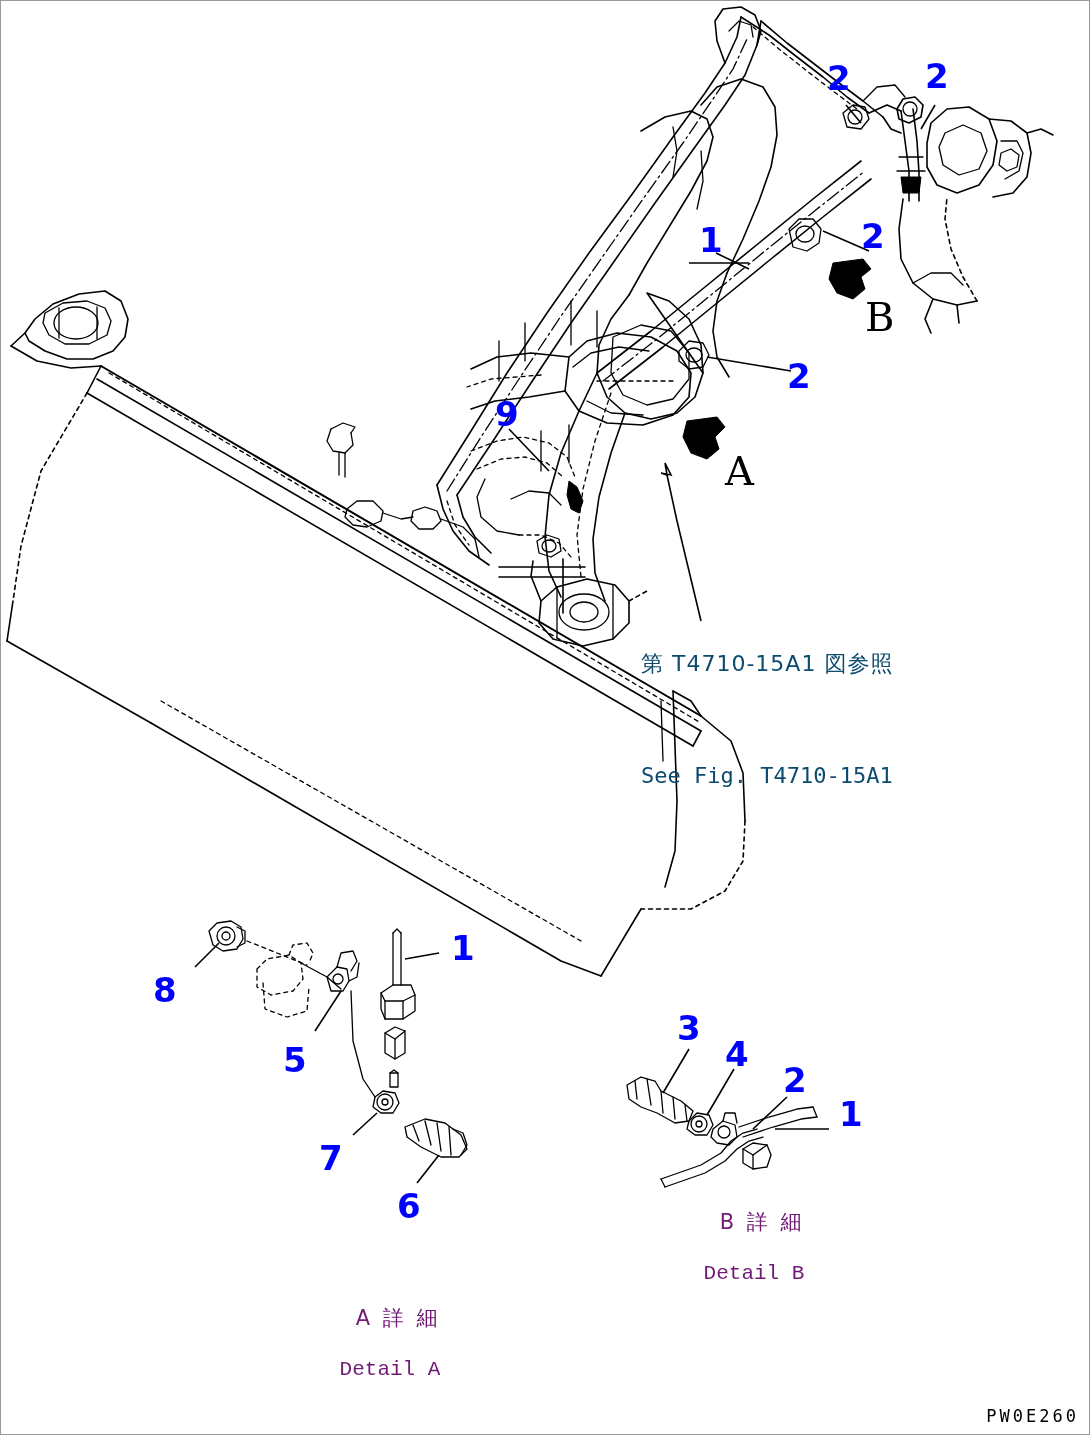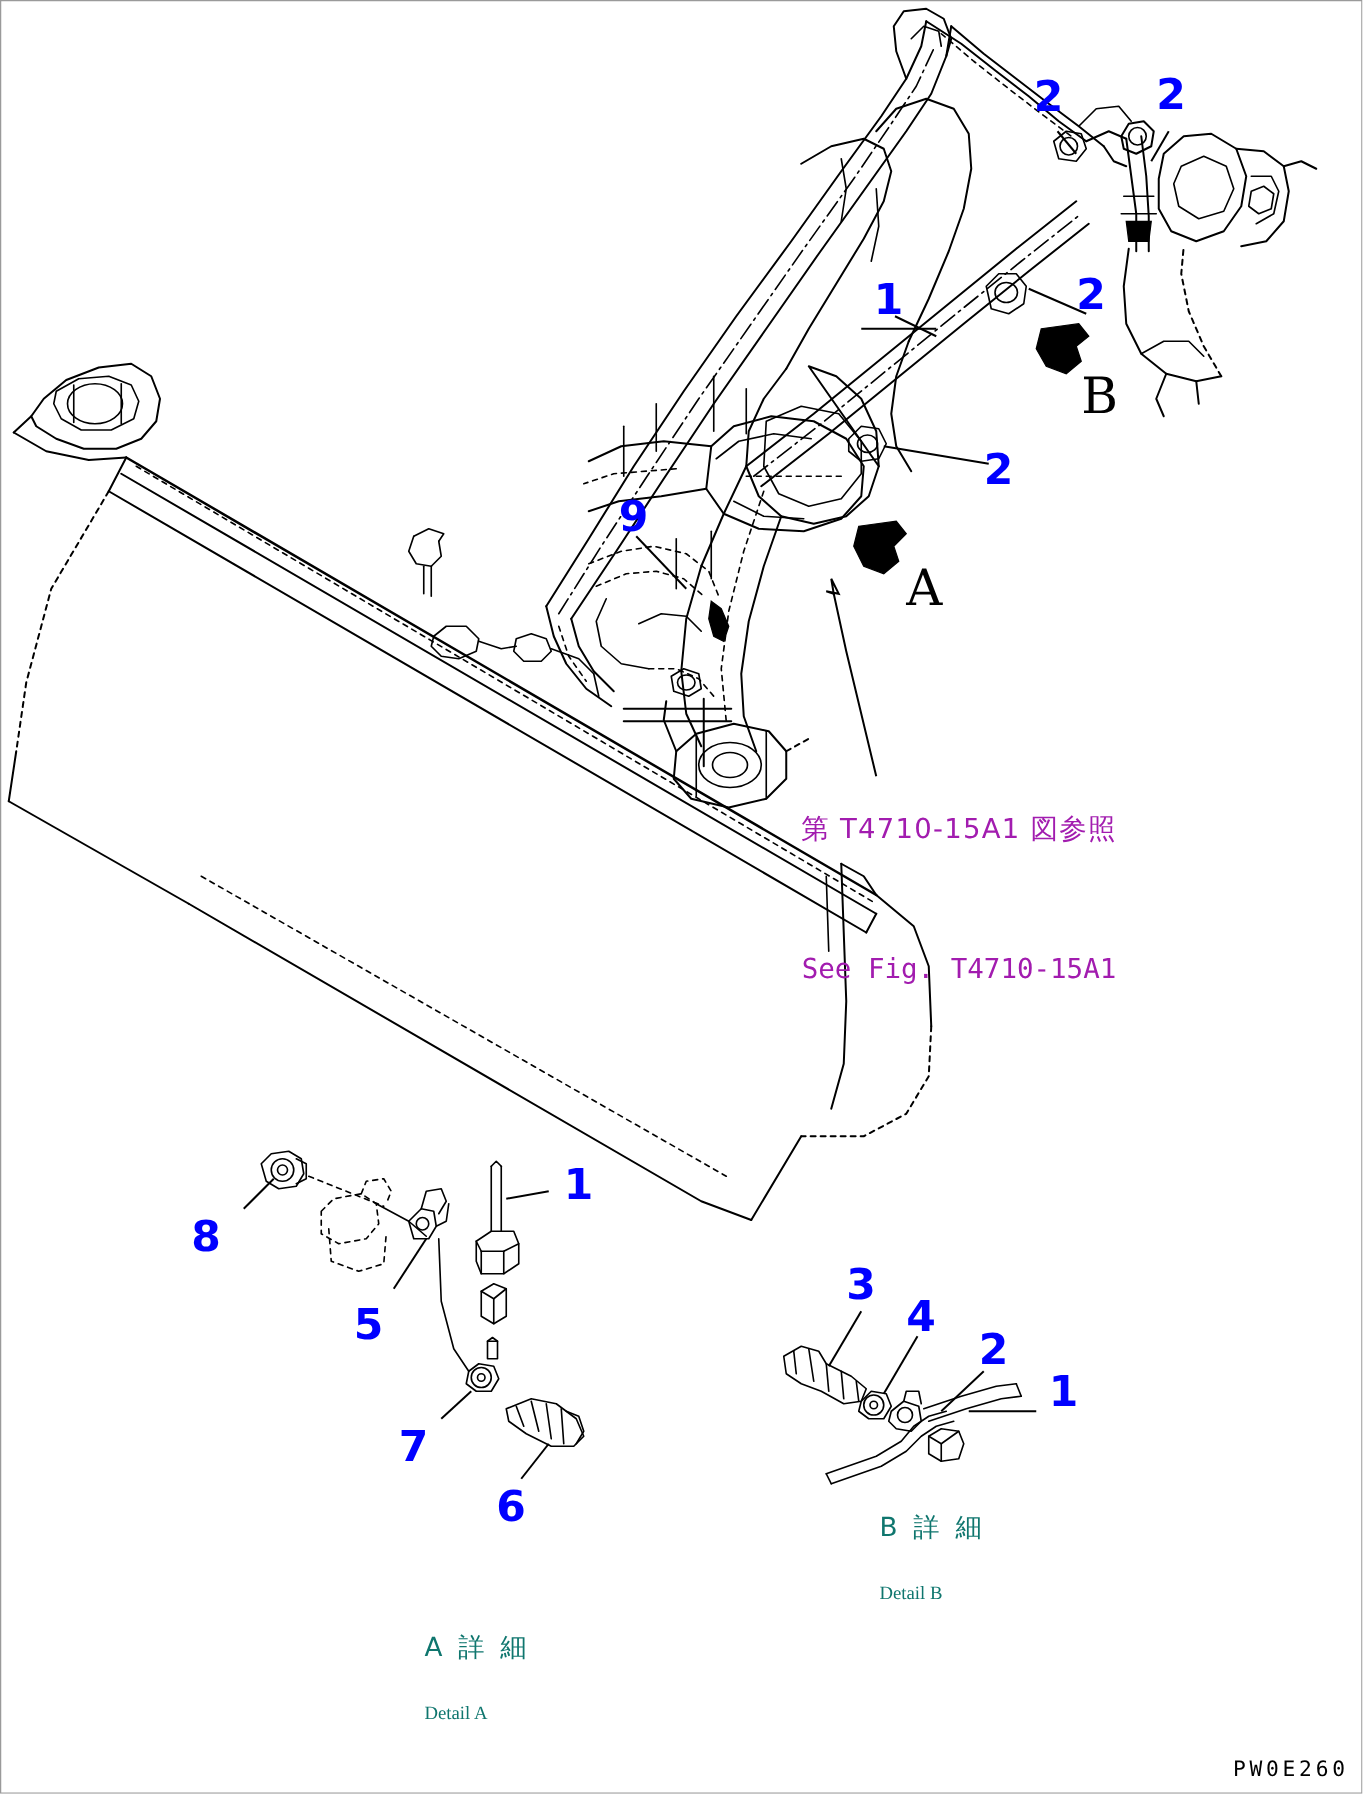--- a/index.html
+++ b/index.html
@@ -58,43 +58,43 @@
     font-family:"DejaVu Serif","Liberation Serif",serif;
     font-size:40px;
     line-height:40px;
     font-weight:normal;
     user-select:none;
   }
 
   
   .caption{
     position:absolute;
-    color:#0f766e;
+    color:#701a75;
     font-family:"DejaVu Sans Mono","Liberation Mono",monospace;
     font-size:21px;
     line-height:25px;
     white-space:pre;
     user-select:none;
+    text-align:right;
   }
   .caption .jp{
     font-family:"DejaVu Sans","Liberation Sans",sans-serif;
     font-size:21px;
     letter-spacing:3px;
   }
   .caption .en{
-    font-family:Liberation Serif, serif;
-    font-size:15px;
+    font-family:Liberation Mono, monospace;
+    font-size:21px;
     letter-spacing:0px;
   }
   .refnote{
     position:absolute;
-    color:#a21caf;
+    color:#0c4a6e;
     white-space:pre;
     user-select:none;
-    text-align:center;
   }
   .refnote .jp{
     display:block;
     font-family:"DejaVu Sans","Liberation Sans",sans-serif;
     font-size:22px;
     line-height:26px;
     letter-spacing:1px;
   }
   .refnote .en{
     display:block;

